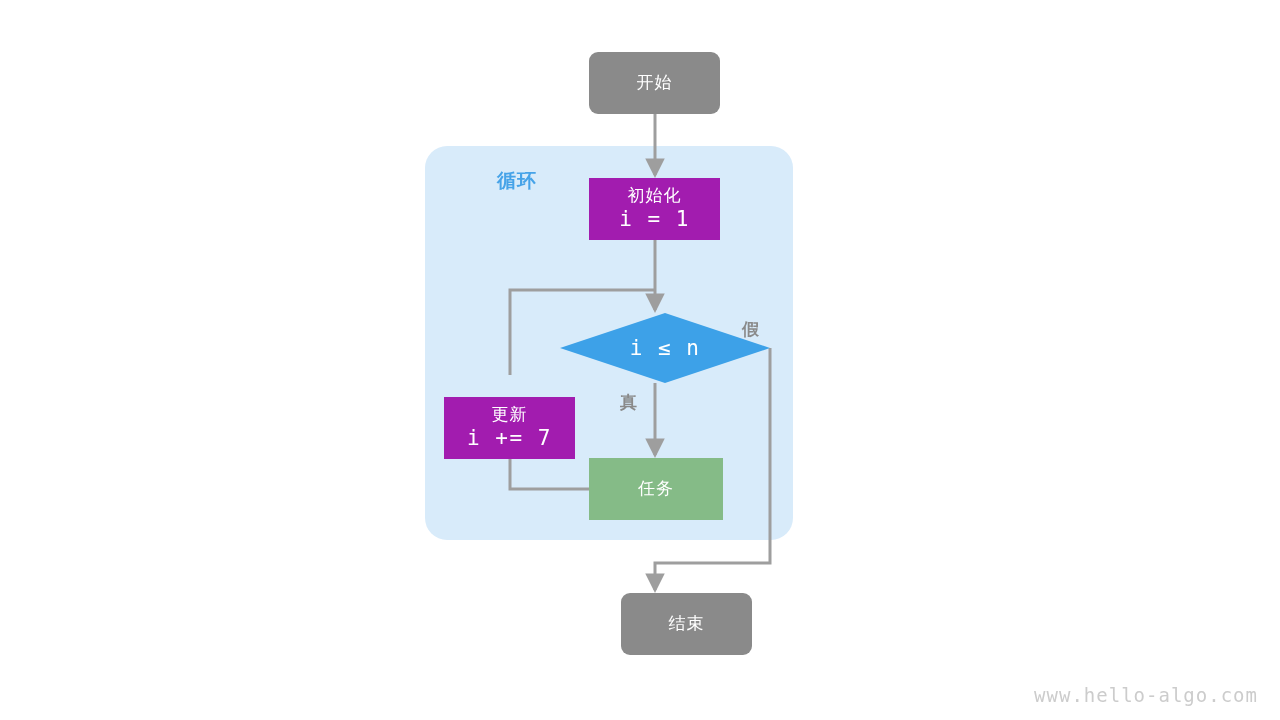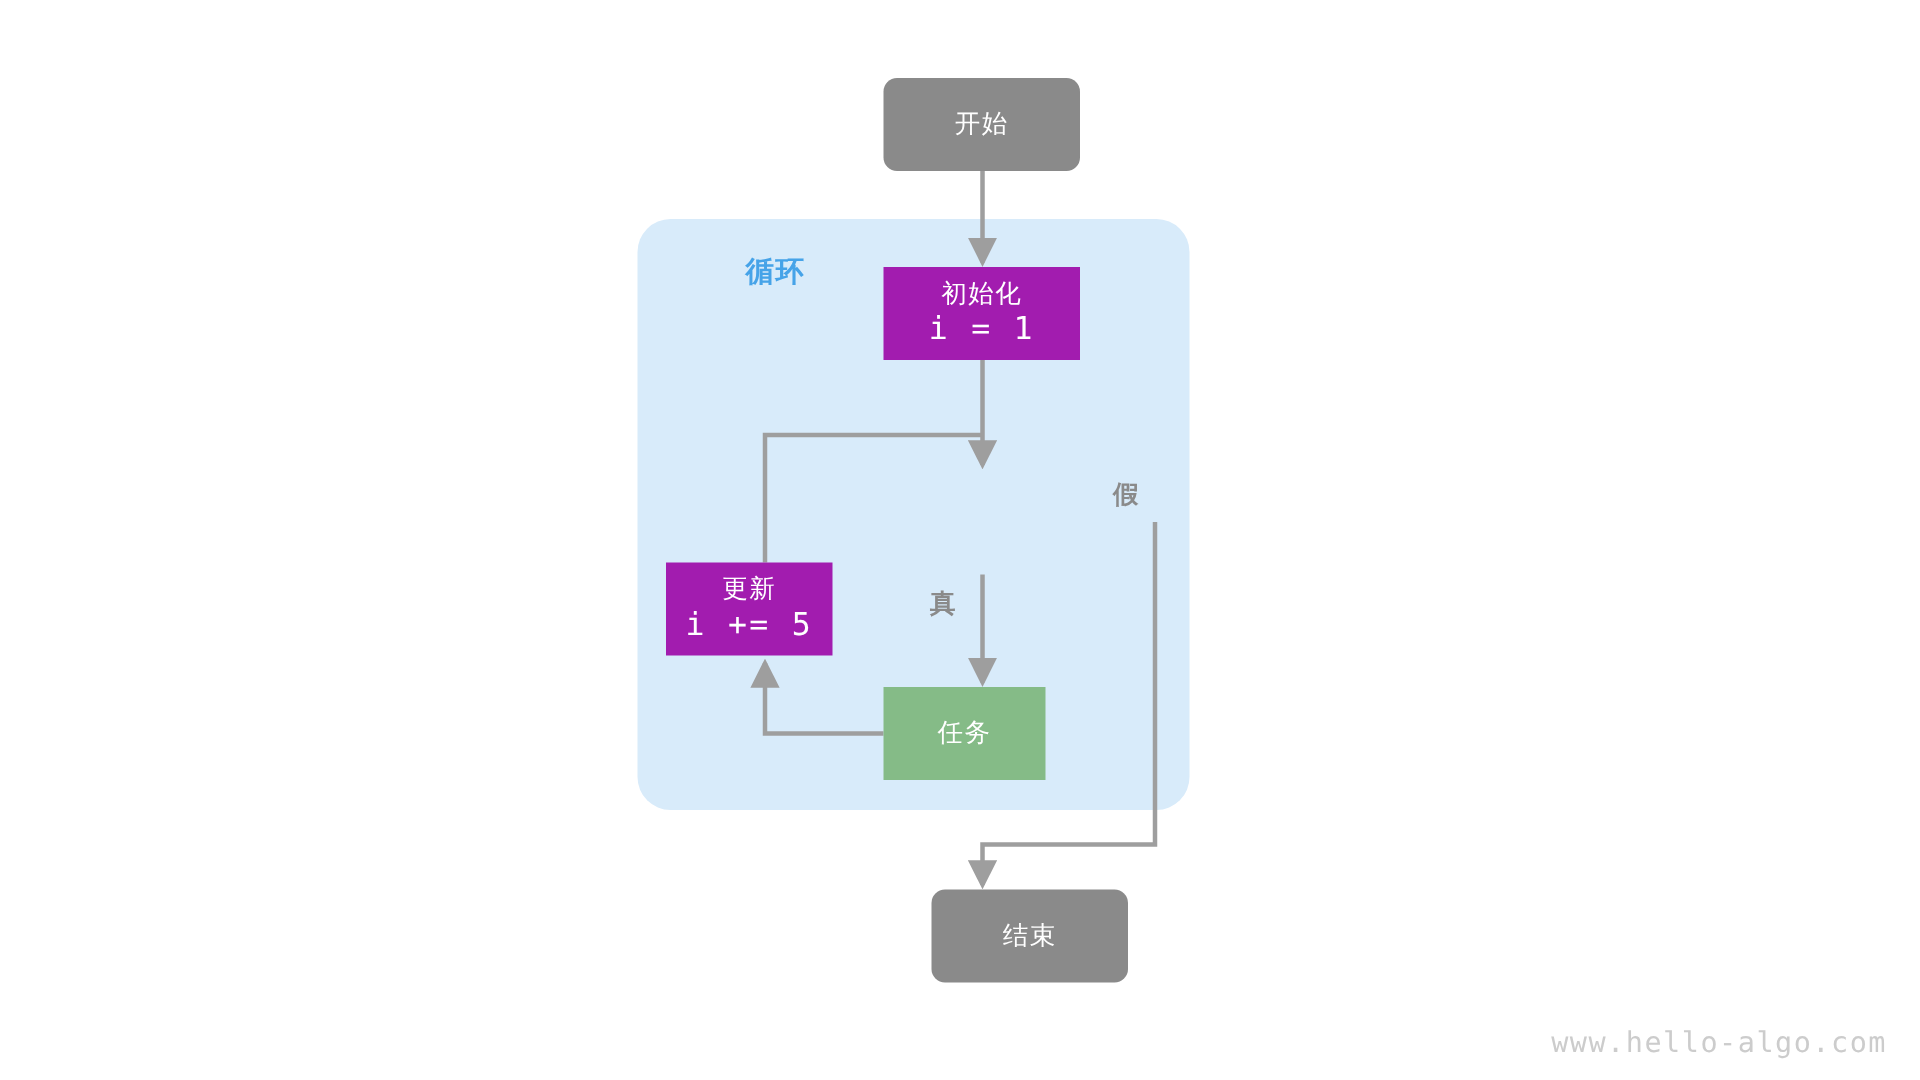--- a/index.html
+++ b/index.html
@@ -74,22 +74,22 @@
   .terminal {
     background: #8a8a8a;
     border-radius: 9px;
   }
   .process-blue { background: #a21caf; }
   .process-green { background: #85bb87; }
 
   
   #node-start   { left: 589px; top: 52px;  width: 131px; height: 62px; }
   #node-init    { left: 589px; top: 178px; width: 131px; height: 62px; }
-  #node-update  { left: 444px; top: 375px; width: 111px; height: 62px; }
-  #node-task    { left: 589px; top: 458px; width: 108px; height: 62px; }
+  #node-update  { left: 444px; top: 397px; width: 131px; height: 62px; }
+  #node-task    { left: 589px; top: 458px; width: 134px; height: 62px; }
   #node-end     { left: 589px; top: 593px; width: 131px; height: 62px; margin-left: 32px; }
 
   
   .diamond-wrap {
     position: absolute;
     left: 560px;
     top: 313px;
     width: 210px;
     height: 70px;
   }
@@ -171,27 +171,31 @@
 
   <div class="node terminal" id="node-start">
     <div class="l1">开始</div>
   </div>
 
   <div class="node process-blue" id="node-init">
     <div class="l1">初始化</div>
     <div class="l2">i = 1</div>
   </div>
 
+  <div class="diamond-wrap">
+    <div class="diamond-shape"></div>
+    <div class="diamond-text">i ≤ n</div>
+  </div>
 
   <div class="branch-label" id="label-true">真</div>
   <div class="branch-label" id="label-false">假</div>
 
   <div class="node process-blue" id="node-update">
     <div class="l1">更新</div>
-    <div class="l2">i += 5</div>
+    <div class="l2">i += 7</div>
   </div>
 
   <div class="node process-green" id="node-task">
     <div class="l1">任务</div>
   </div>
 
   <div class="node terminal" id="node-end">
     <div class="l1">结束</div>
   </div>
 

